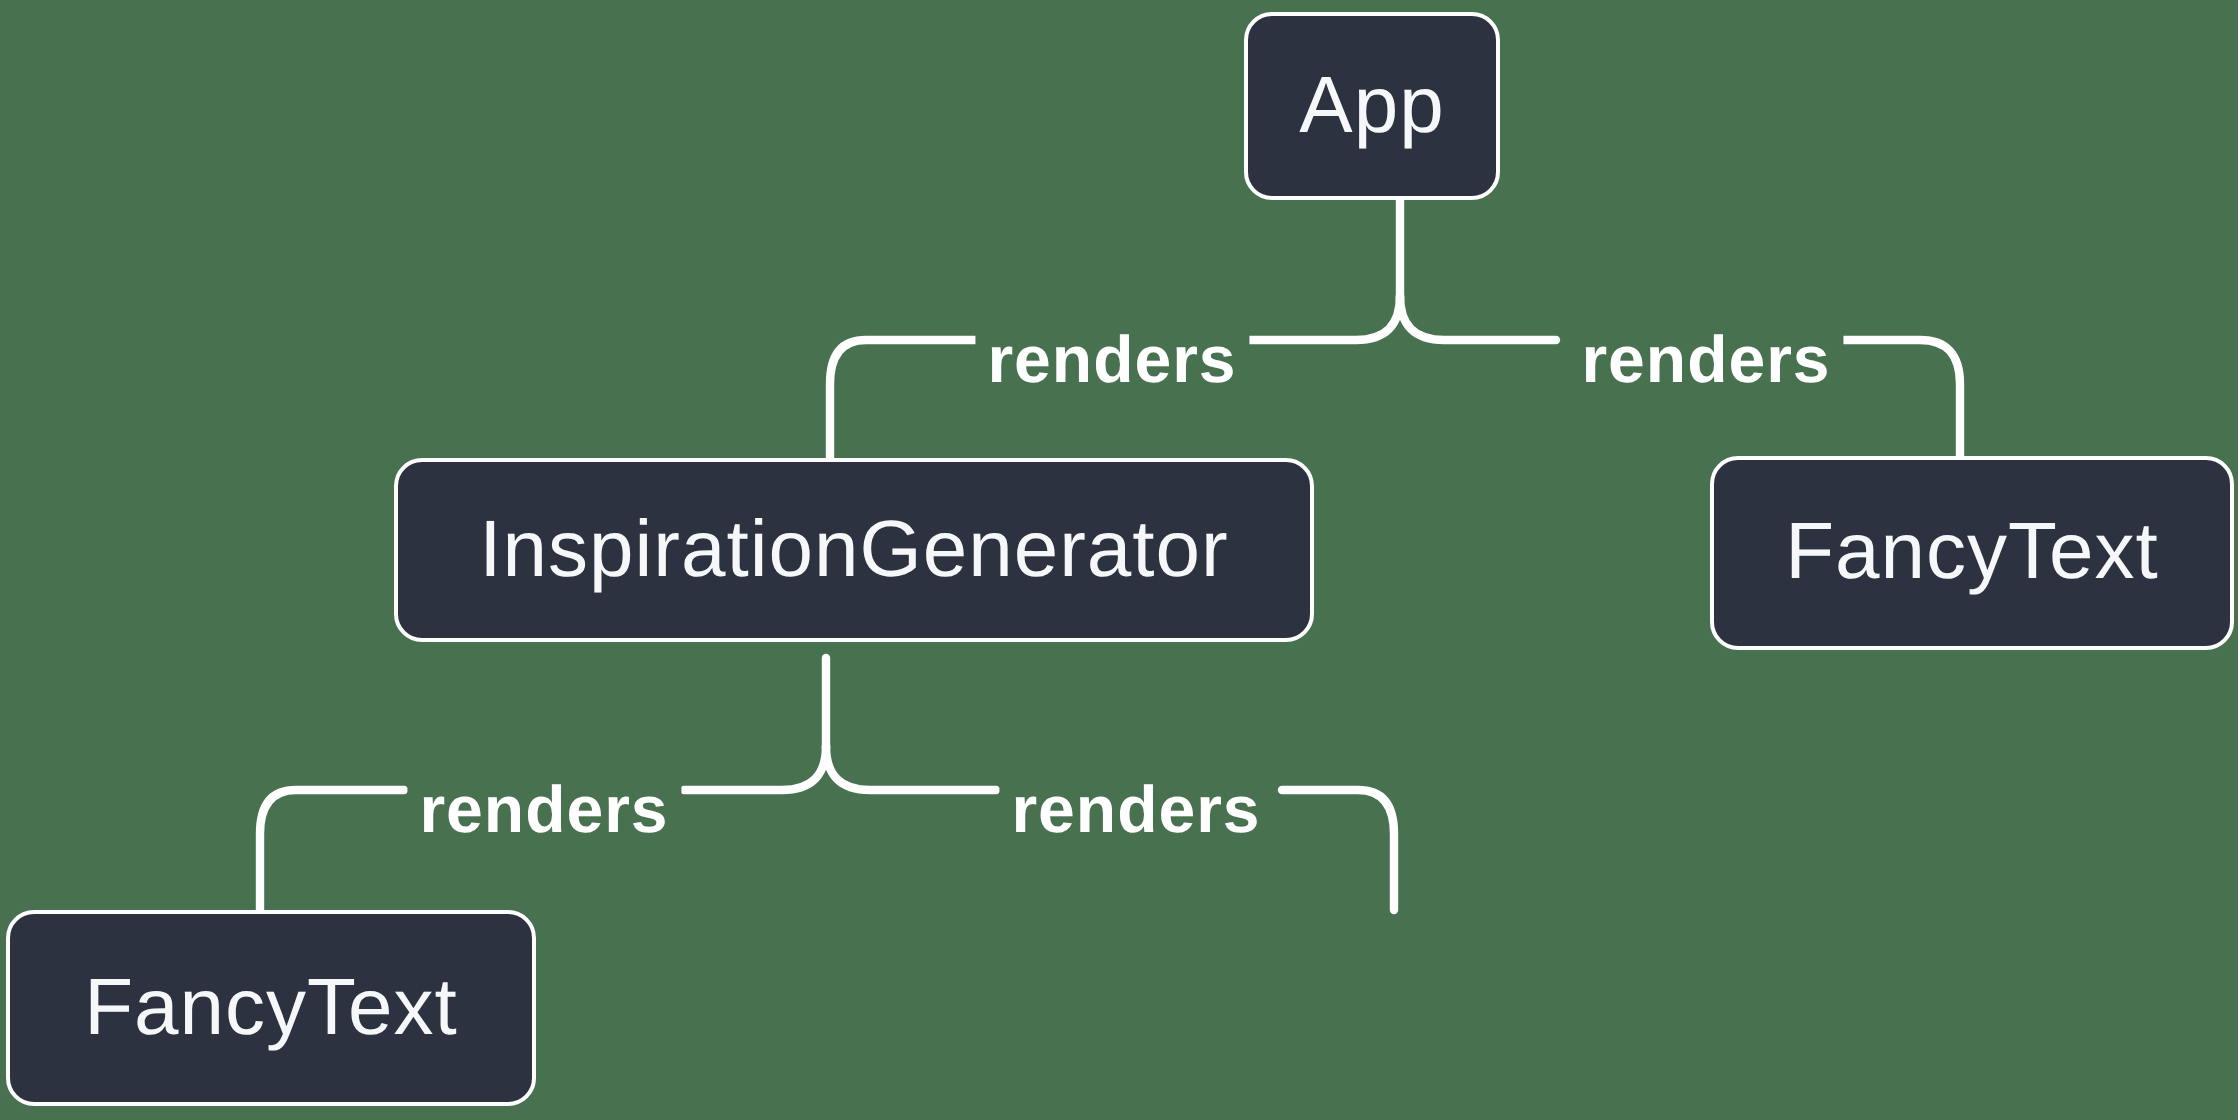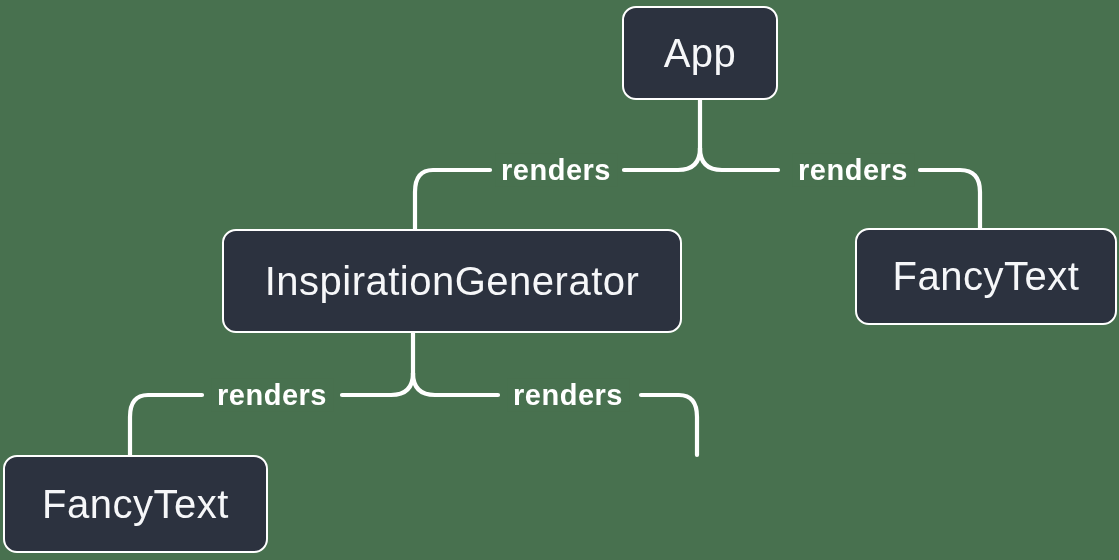--- a/index.html
+++ b/index.html
@@ -35,35 +35,36 @@
     border-radius: 14px;
     color: #f6f7f9;
     display: flex;
     align-items: center;
     justify-content: center;
     font-size: 40px;
     font-weight: 500;
     letter-spacing: 0.5px;
     white-space: nowrap;
   }
-  .node-app                   { left: 622px; top: 6px;   width: 156px; height: 94px; }
-  .node-inspiration-generator { left: 197px; top: 229px; width: 460px; height: 104px; margin-left: 25px; }
+  .node-app                   { left: 622px; top: 6px;   width: 128px; height: 94px; }
+  .node-inspiration-generator { left: 197px; top: 229px; width: 460px; height: 92px; }
   .node-fancy-text-top        { left: 855px; top: 228px; width: 262px; height: 97px; }
   .node-fancy-text-bottom     { left: 3px;   top: 455px; width: 265px; height: 98px; }
   .node-copyright             { left: 568px; top: 455px; width: 264px; height: 98px; }
   .edge-label {
     position: absolute;
     transform: translate(-50%, -50%);
     color: #ffffff;
-    font-size: 29px;
+    font-size: 33px;
     font-weight: 600;
     letter-spacing: 0.5px;
     background: #48714f;
     padding: 0 6px;
     white-space: nowrap;
+    margin-top: 10px;
   }
   .edge-label-1 { left: 556px; top: 170px; }
   .edge-label-2 { left: 853px; top: 170px; }
   .edge-label-3 { left: 272px; top: 395px; }
   .edge-label-4 { left: 568px; top: 395px; }
 </style>
 </head>
 <body>
 
 <div class="canvas">

